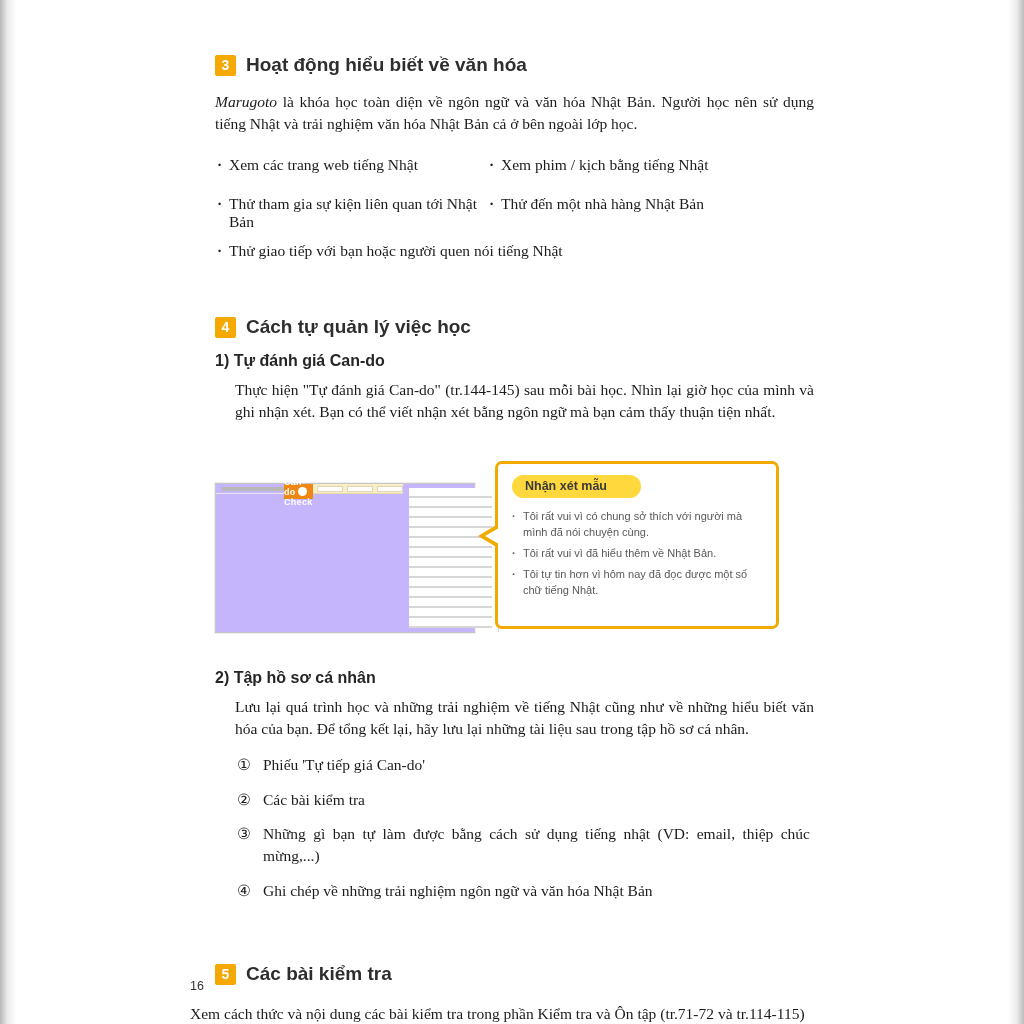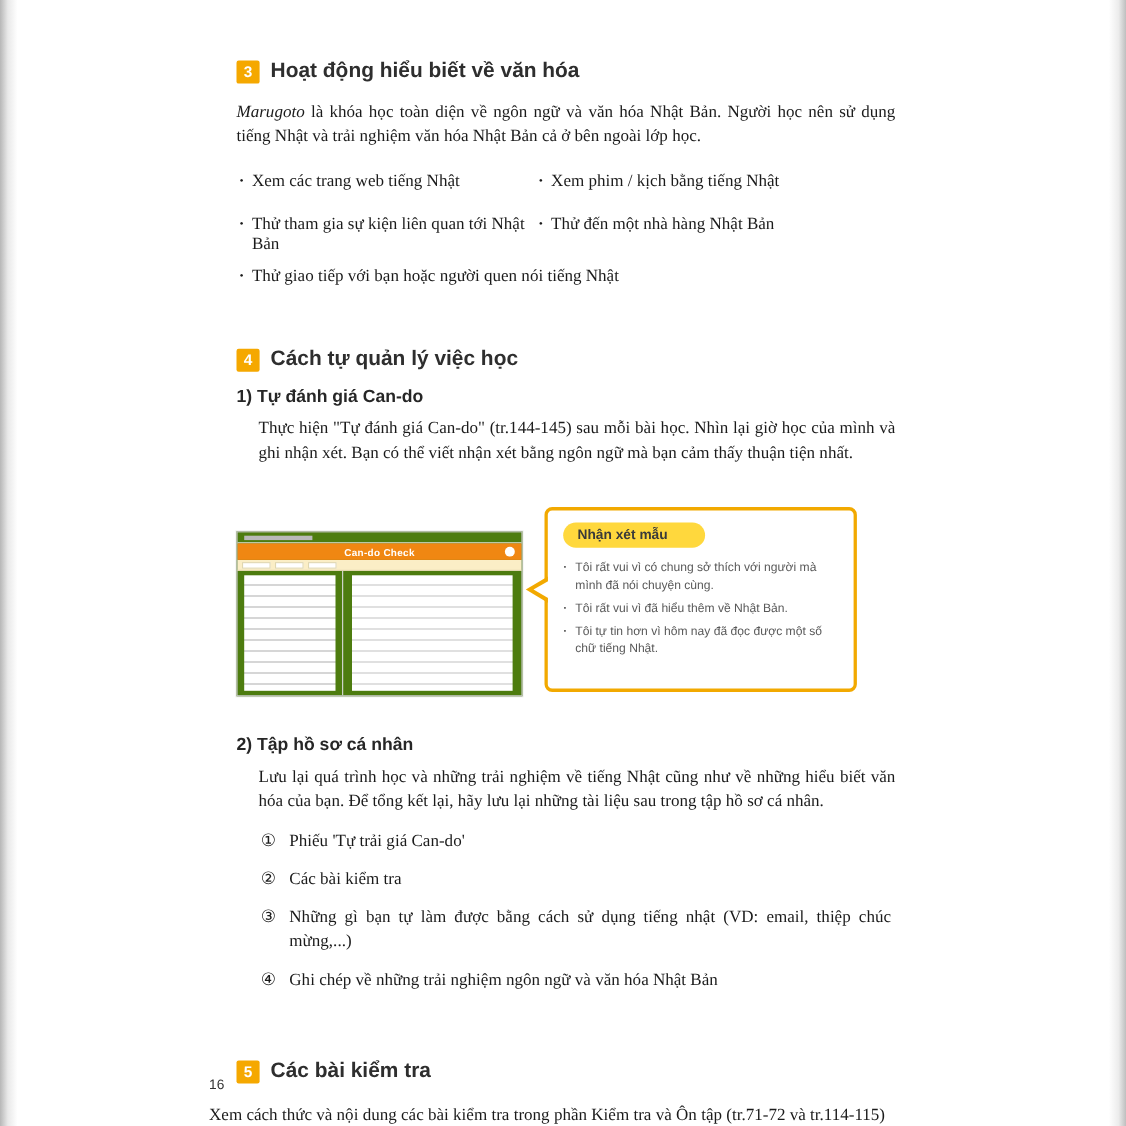--- a/index.html
+++ b/index.html
@@ -33,22 +33,22 @@
   .bullet.full { margin-top:11px; font-size:15.5px; }
 
   .closing { margin-top:25px; font-size:15.5px; }
 
   .sub-title { margin-top:14px; font-family:"Liberation Sans", sans-serif;
     font-weight:bold; font-size:16px; color:#262626; }
   .sub-para { margin:9px 0 0 20px; }
 
   
   .figure { display:flex; margin-top:38px; }
-  .shot { width:260px; height:150px; margin-top:22px; background:#4d7c0f;
-    border:1px solid #c7c7c7; display:flex; flex-direction:column;
+  .shot { width:260px; height:150px; margin-top:22px; background:#c4b5fd;
+    border:1px solid #c7c7c7; display:flex; flex-direction:row;
     box-shadow:0 0 0 1px #f0f0f0; }
   .shot-top { height:10px; border-bottom:1px solid #e8e8e8; }
   .shot-top .mini-bar { width:62px; height:4px; background:#b9b9b9; margin:3px 0 0 6px; }
   .shot-header { position:relative; height:15px; background:#f08712; display:flex;
     align-items:center; justify-content:center; }
   .shot-title { font-family:"Liberation Sans", sans-serif; font-weight:bold;
     color:#ffffff; font-size:9px; letter-spacing:.3px; }
   .shot-header-icon { position:absolute; right:6px; top:3px; width:9px; height:9px;
     border-radius:50%; background:#ffffff; }
   .shot-toolbar { height:10px; background:#fbeec6; border-bottom:1px solid #e3d8ae; display:flex; }
@@ -163,21 +163,21 @@
           </ul>
         </div>
       </div>
 
       <div class="sub-title mt-sub2">2) Tập hồ sơ cá nhân</div>
       <p class="para sub-para">Lưu lại quá trình học và những trải nghiệm về tiếng Nhật cũng như về những hiểu biết văn hóa của bạn. Để tổng kết lại, hãy lưu lại những tài liệu sau trong tập hồ sơ cá nhân.</p>
 
       <div class="numlist">
         <div class="numitem">
           <span class="nummark">①</span>
-          <span class="numtext">Phiếu 'Tự trải giá Can-do'</span>
+          <span class="numtext">Phiếu 'Tự tiếp giá Can-do'</span>
         </div>
         <div class="numitem">
           <span class="nummark">②</span>
           <span class="numtext">Các bài kiểm tra</span>
         </div>
         <div class="numitem">
           <span class="nummark">③</span>
           <span class="numtext">Những gì bạn tự làm được bằng cách sử dụng tiếng nhật (VD: email, thiệp chúc mừng,...)</span>
         </div>
         <div class="numitem">

